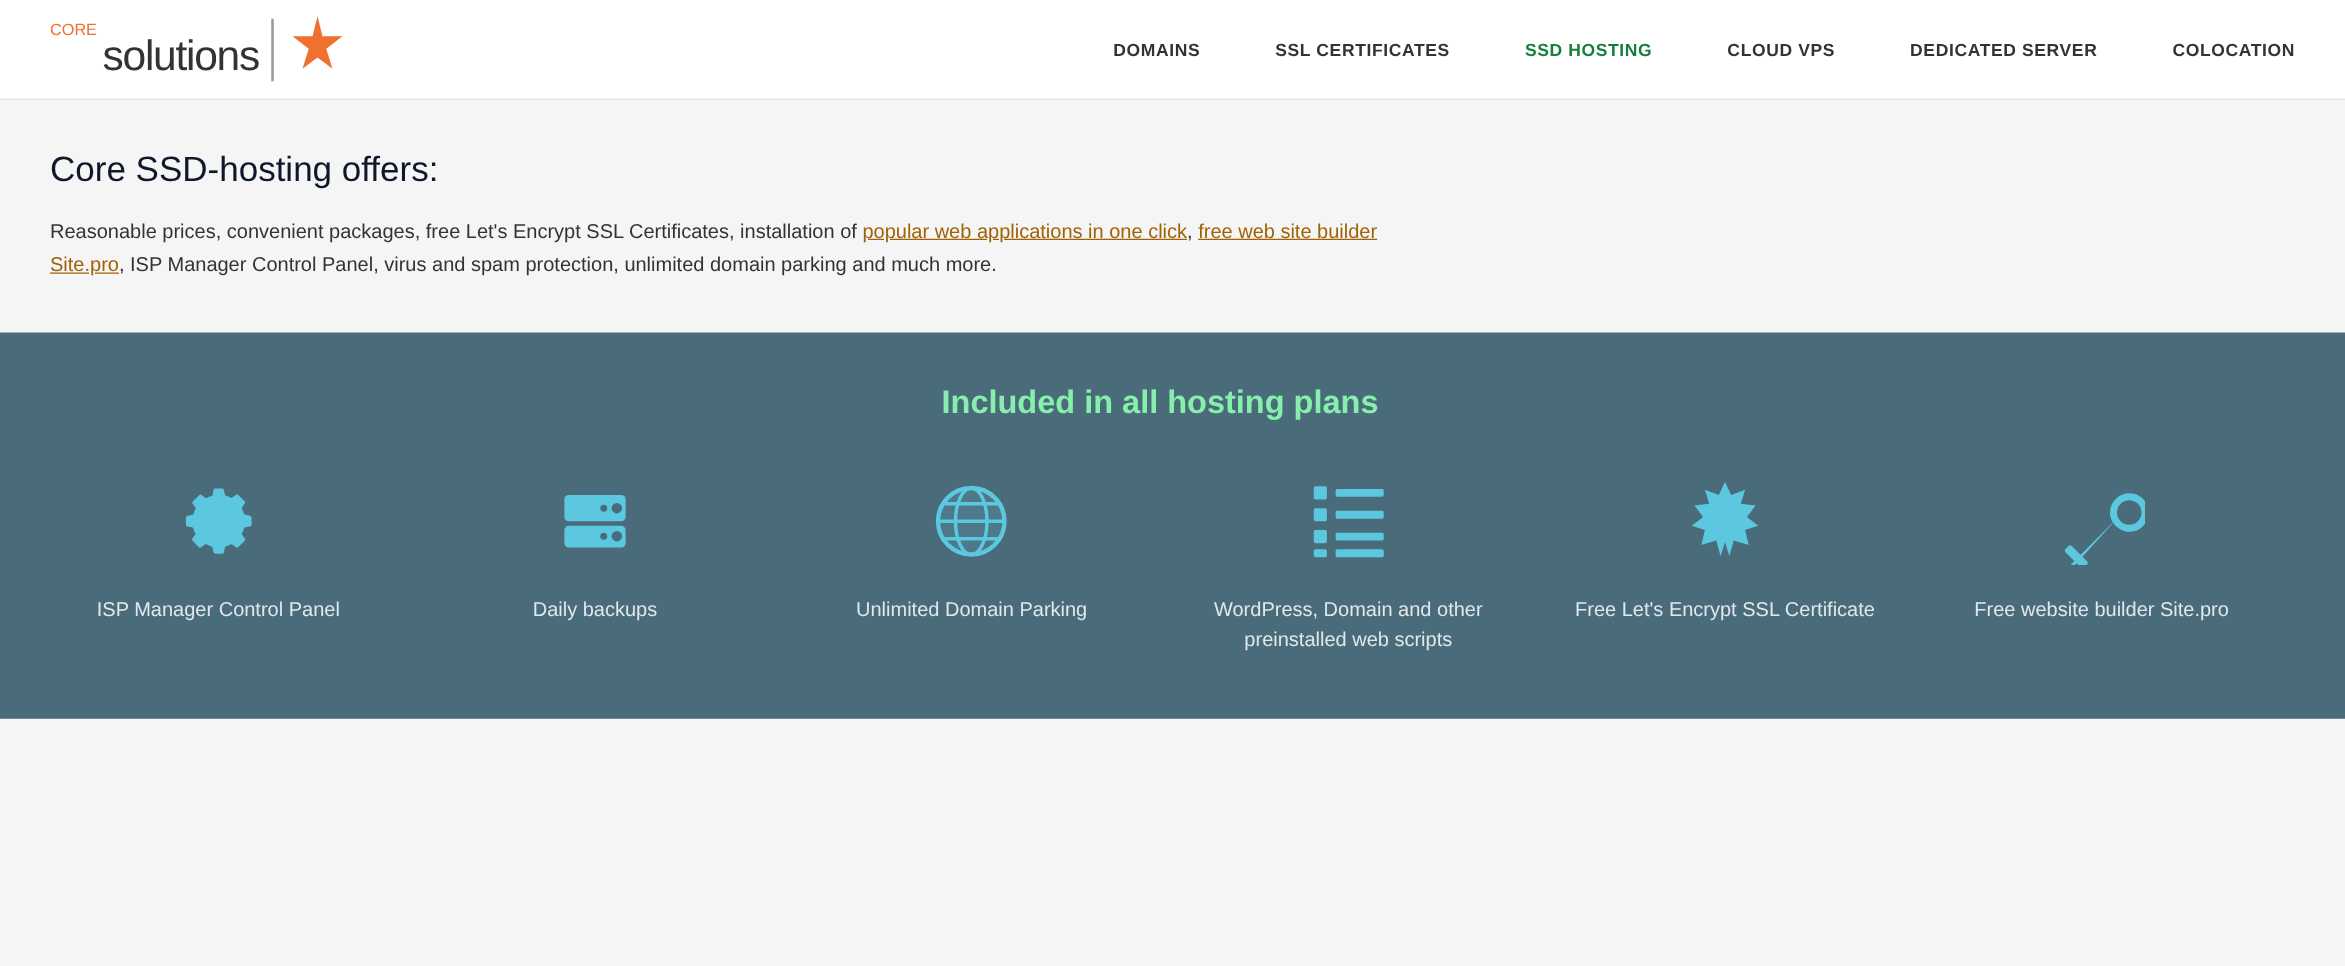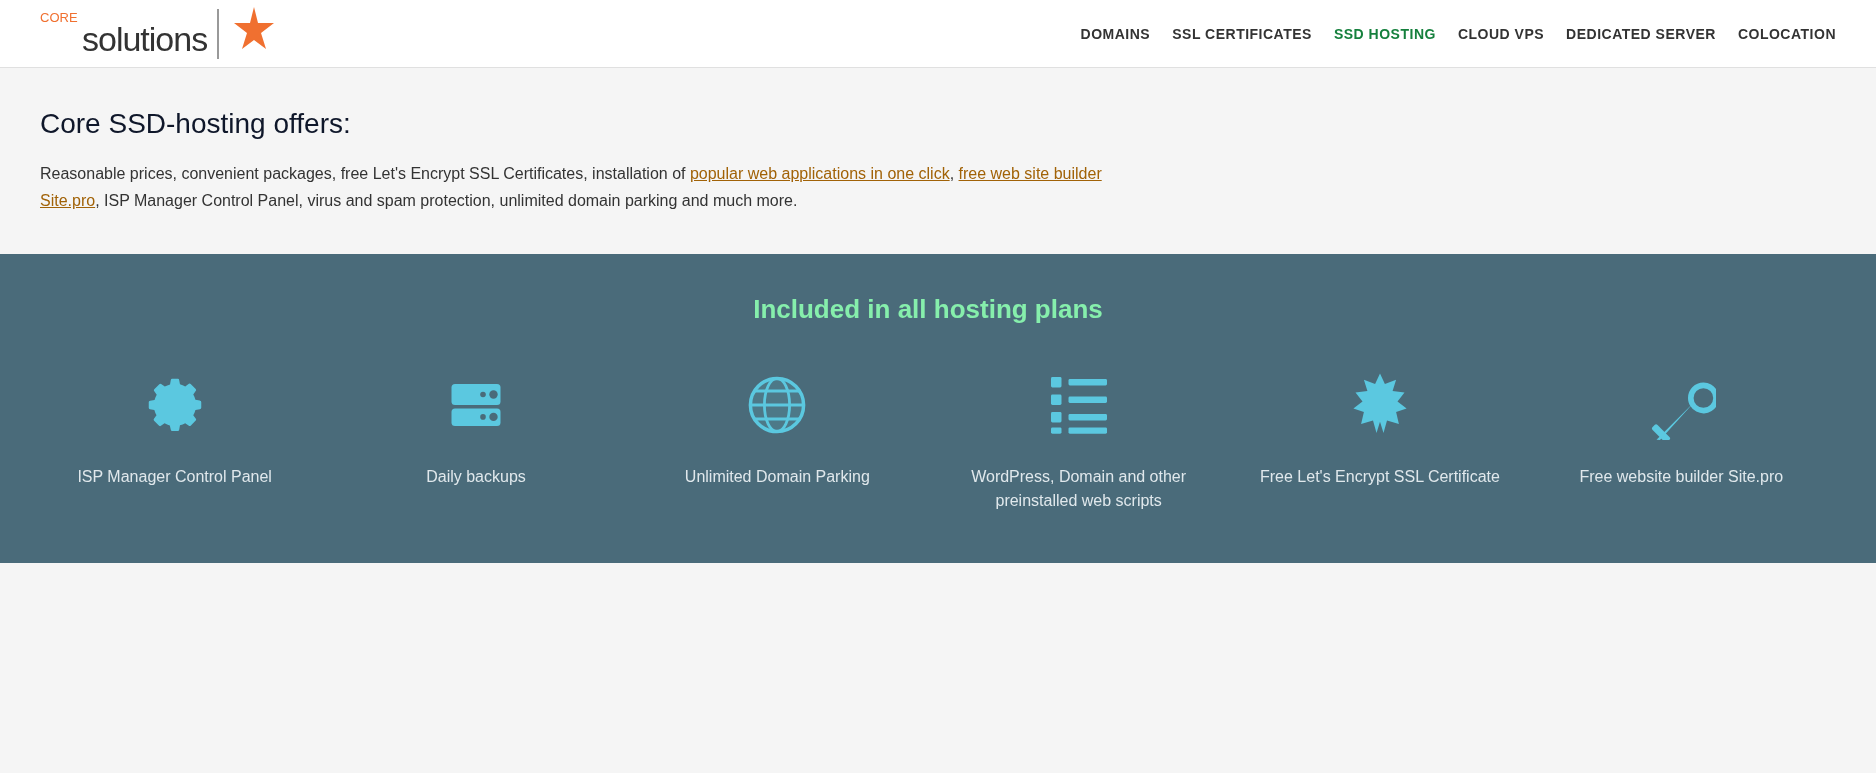--- a/index.html
+++ b/index.html
@@ -16,21 +16,21 @@
     }
 
     
     .header {
       background: #ffffff;
       border-bottom: 1px solid #e0e0e0;
       display: flex;
       align-items: center;
       justify-content: space-between;
       padding: 0 40px;
-      height: 68px;
+      height: 80px;
     }
 
     .logo {
       display: flex;
       align-items: center;
       gap: 0;
     }
 
     .logo-core {
       font-size: 13px;
@@ -49,21 +49,21 @@
     .logo-divider {
       width: 2px;
       height: 50px;
       background: #999;
       margin: 0 10px;
     }
 
     nav {
       display: flex;
       align-items: center;
-      gap: 22px;
+      gap: 60px;
     }
 
     nav a {
       text-decoration: none;
       font-size: 14px;
       font-weight: 600;
       color: #333;
       letter-spacing: 0.5px;
       text-transform: uppercase;
     }

